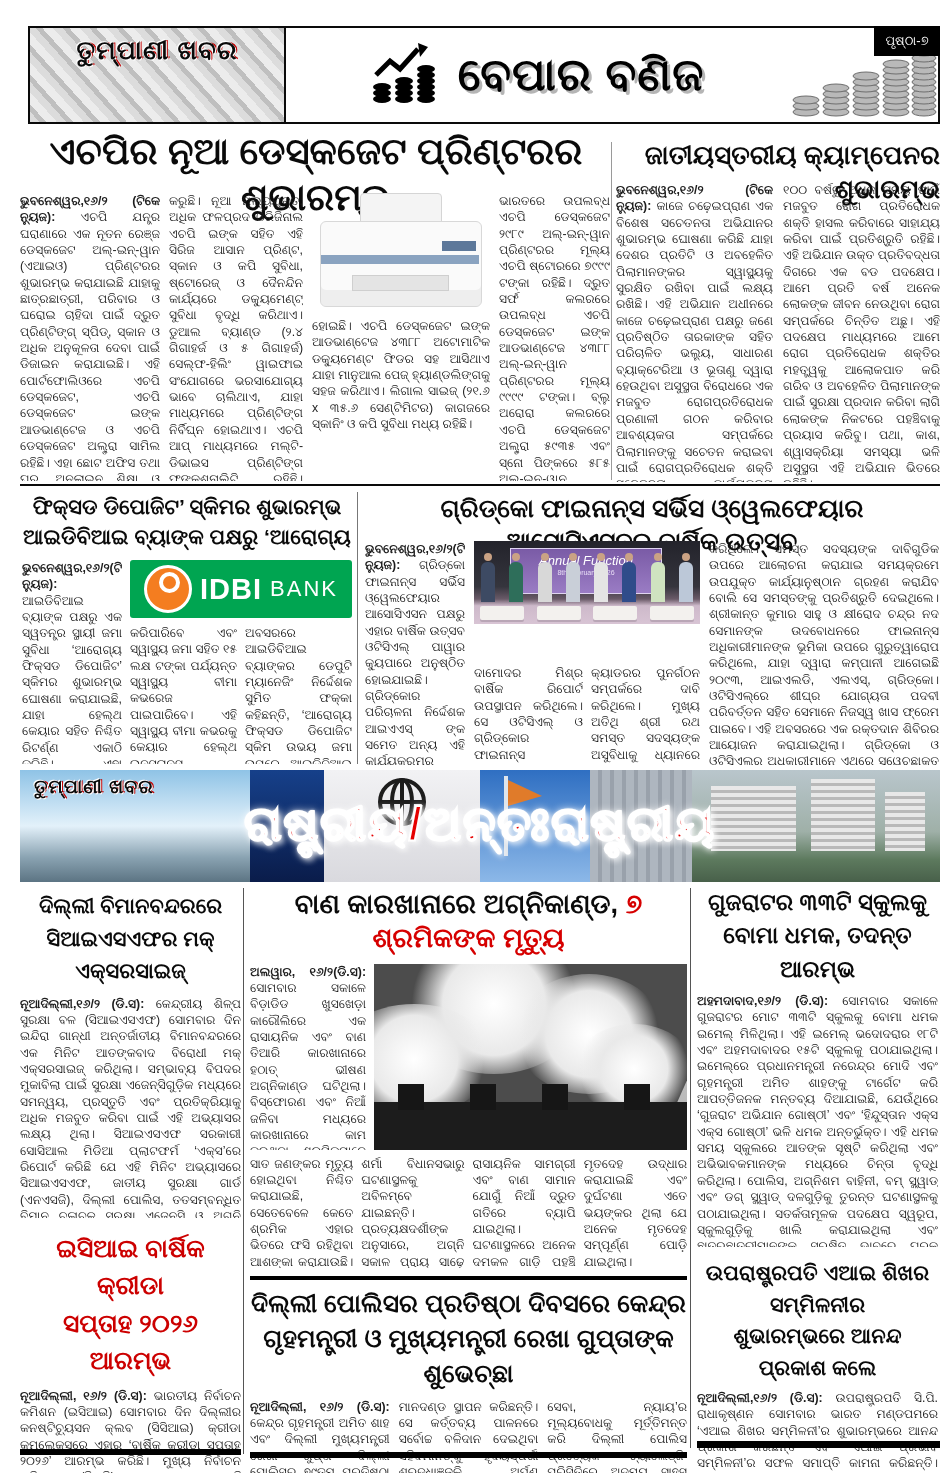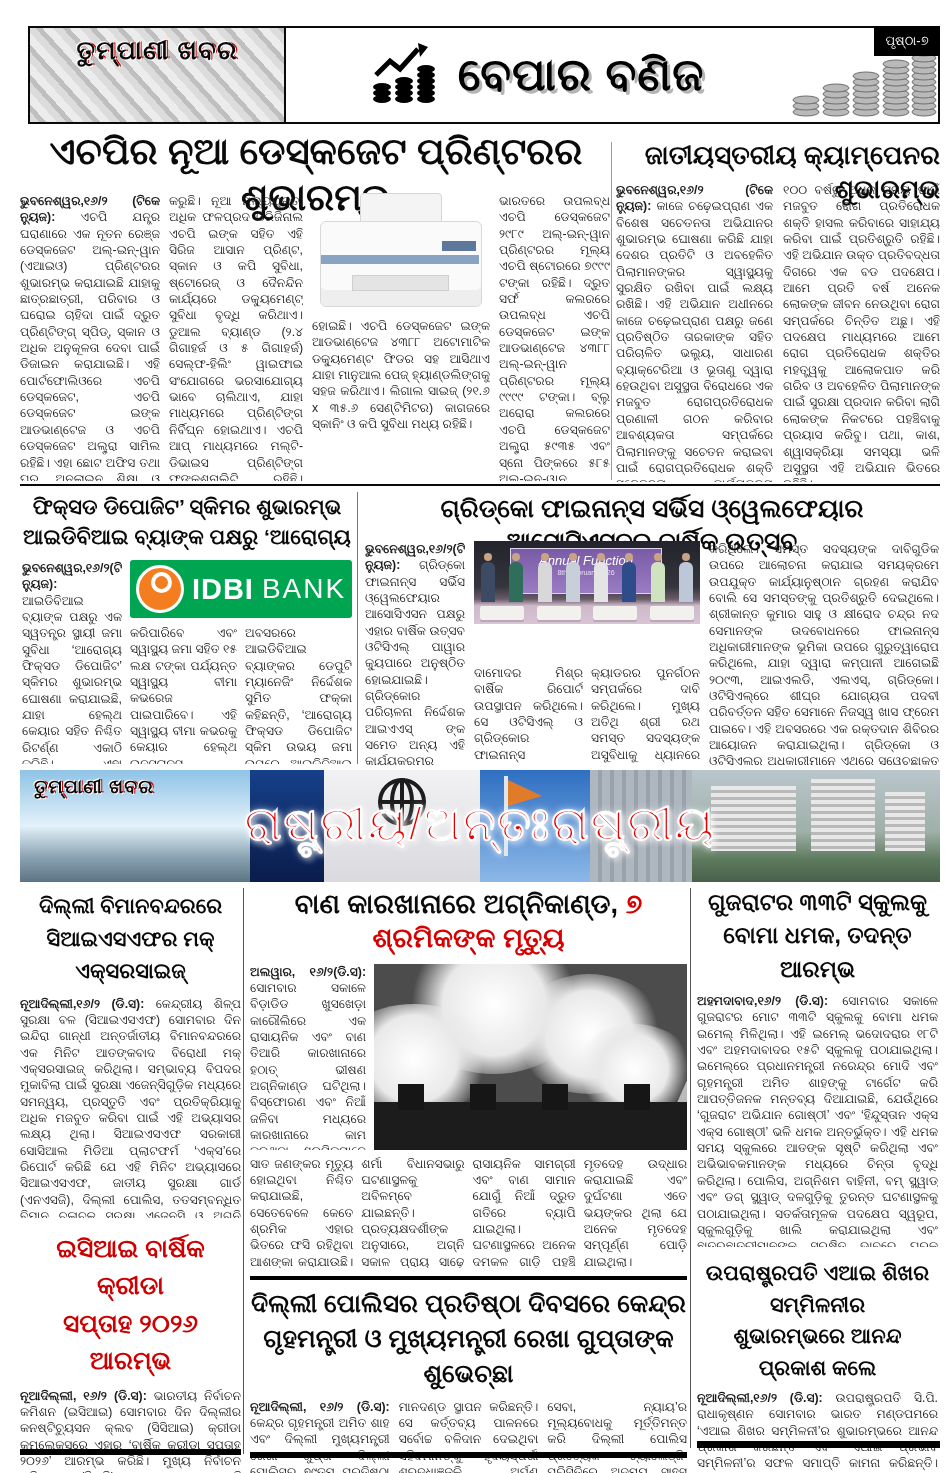--- a/index.html
+++ b/index.html
@@ -40,21 +40,21 @@
   #hr1{left:20px;top:484px;width:920px;height:2px;background:#0a0a0a;}
   
   #idbi-head{left:22px;top:492px;width:330px;font-size:21px;line-height:1.45;}
   #idbi-content{left:22px;top:560px;width:330px;height:204px;display:flex;gap:8px;}
   .idbi-narrow{width:100px;}
   .idbi-rightpart{flex:1;display:flex;flex-direction:column;}
   .idbi-logo{height:58px;background:#00a551;border-radius:3px;display:flex;align-items:center;justify-content:center;gap:8px;margin-bottom:7px;}
   .idbi-circ{width:42px;height:42px;border-radius:50%;background:#f47d20;border:3px solid #fff;position:relative;}
   .idbi-circ::before{content:"";position:absolute;left:12px;top:4px;width:13px;height:13px;border-radius:50%;border:4px solid #fff;}
   .idbi-word1{font-size:29px;font-weight:bold;color:#fff;letter-spacing:1px;}
-  .idbi-word2{font-size:28px;color:#fff;letter-spacing:2px;}
+  .idbi-word2{font-size:22px;color:#fff;letter-spacing:2px;}
   .idbi-cols{display:flex;gap:8px;height:139px;}
   .idbi-cols .c{flex:1;}
   #vr2{left:357px;top:492px;width:1px;height:272px;background:#777;}
   #gridco-head{left:365px;top:492px;width:574px;font-size:25px;line-height:1.3;}
   #gridco-content{left:365px;top:541px;width:574px;height:224px;display:flex;gap:9px;}
   .g-left{width:100px;}
   .g-mid{width:226px;display:flex;flex-direction:column;gap:36px;}
   .g-photo{height:114px;position:relative;background:linear-gradient(#23232b 0%,#35353d 55%,#6a5a68 70%,#cdb9ca 78%,#d8c4d4 100%);overflow:hidden;margin-bottom:5px;}
   .g-banner{position:absolute;left:36px;top:7px;width:150px;height:40px;background:linear-gradient(#7a5ba6,#9a7cc4);border:1px solid #e0d4f0;color:#fff;
         font-style:italic;text-align:center;font-size:13px;line-height:1.2;padding-top:4px;}
@@ -74,21 +74,21 @@
   .seg2{width:8%;background:linear-gradient(#16408a,#0a1c4a);}
   .seg3{width:17%;background:linear-gradient(#f2f2f4,#d9d9de);display:flex;align-items:flex-start;justify-content:center;}
   .seg4{width:12%;background:linear-gradient(#2f6fc2,#8cb8e8);position:relative;}
   .flag-pole{position:absolute;left:24px;top:6px;width:4px;height:80px;background:#dfe5ec;}
   .flag-tri{position:absolute;left:28px;top:10px;width:0;height:0;border-top:16px solid transparent;border-bottom:10px solid transparent;border-left:34px solid #e07b2a;}
   .seg5{width:11%;background:repeating-linear-gradient(90deg,#aeb6bf 0 8px,#99a1ab 8px 12px),linear-gradient(#b9c0c8,#8e969f);}
   .seg6{width:27%;background:linear-gradient(#b9c6cc 0%,#9fb0a8 55%,#5d7a5e 80%,#48604a 100%);position:relative;}
   .city-block{position:absolute;background:repeating-linear-gradient(#e8e8e8 0 4px,#b9b9b9 4px 7px);}
   #band-mast{left:34px;top:776px;font-size:19px;font-weight:bold;color:#0a0a0a;letter-spacing:1px;
         text-shadow:1px 1px 0 #fff,-1px -1px 0 #fff,2px 0 0 #c40000;}
-  #band-title{left:20px;top:796px;width:920px;text-align:center;font-size:47px;font-weight:normal;color:#e60000;letter-spacing:2px;
+  #band-title{left:20px;top:796px;width:920px;text-align:center;font-size:47px;font-weight:bold;color:#e60000;letter-spacing:2px;
         -webkit-text-stroke:2px #fff;text-shadow:0 0 8px #fff,0 0 3px #fff,3px 3px 6px #fff;}
   
   #low-left{left:20px;top:890px;width:221px;}
   .cisf-head{font-size:21px;line-height:1.55;}
   .cisf-body{height:222px;margin-top:8px;}
   .eci-head{font-size:25px;line-height:1.5;color:#cc0000;margin-top:12px;}
   .eci-body{height:196px;margin-top:8px;}
   #bar-left{left:20px;top:1449px;width:221px;height:6px;background:#000;}
   #vr3{left:243px;top:888px;width:1px;height:566px;background:#555;}
   #low-mid{left:250px;top:888px;width:437px;}

